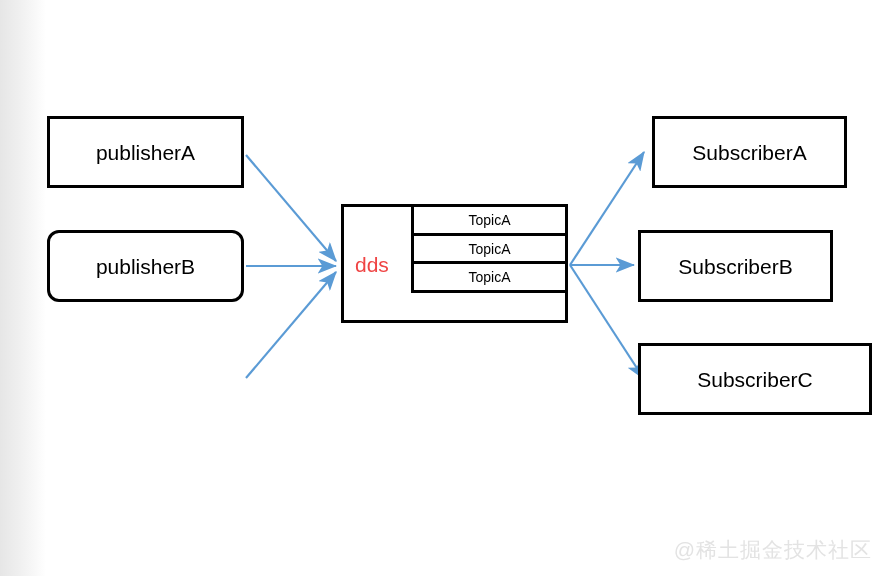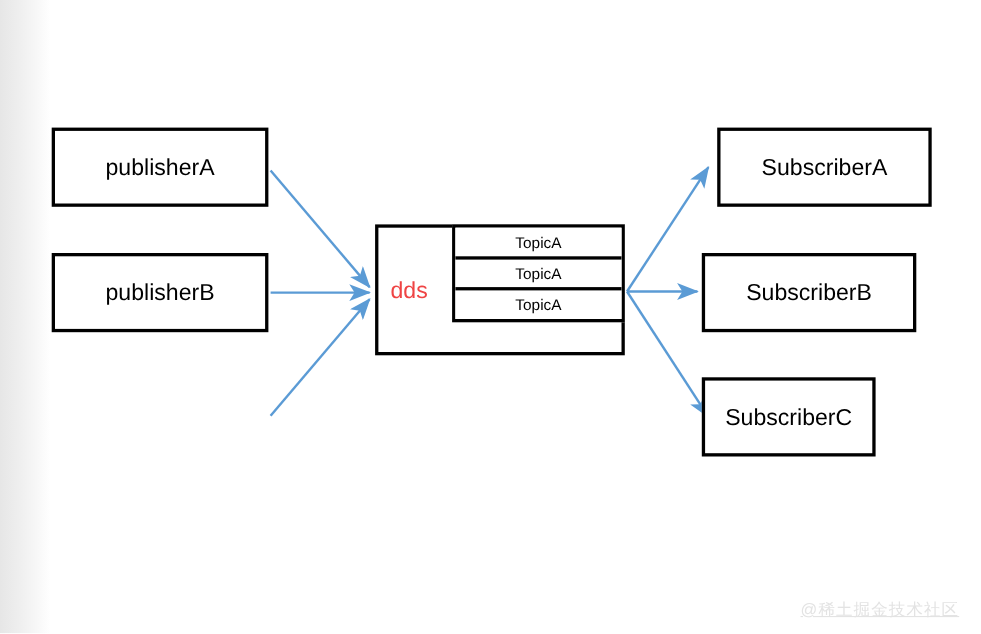--- a/index.html
+++ b/index.html
@@ -88,26 +88,25 @@
     left: 0;
     top: 0;
     width: 892px;
     height: 576px;
     pointer-events: none;
   }
   #watermark {
     position: absolute;
     right: 20px;
     bottom: 12px;
-    font-size: 15px;
+    font-size: 21px;
     color: #e3e3e3;
     letter-spacing: 1px;
     white-space: nowrap;
     user-select: none;
-    text-decoration: underline;
   }
 </style>
 </head>
 <body>
 
 <div id="canvas">
 
   <div id="left-shade"></div>
 
   <svg id="arrow-layer" viewBox="0 0 892 576" xmlns="http://www.w3.org/2000/svg">
@@ -122,21 +121,21 @@
       <line x1="246" y1="378" x2="336" y2="272"></line>
       <line x1="570" y1="265" x2="644" y2="152"></line>
       <line x1="570" y1="265" x2="634" y2="265"></line>
       <line x1="570" y1="265" x2="644" y2="379"></line>
     </g>
   </svg>
 
   <div class="node-box" style="left:47px; top:116px; width:197px; height:72px;">
     <span class="node-label">publisherA</span>
   </div>
-  <div class="node-box" style="left:47px; top:230px; width:197px; height:72px;">
+  <div class="node-box" style="left:47px; top:230px; width:197px; height:72px;border-radius:12px;">
     <span class="node-label">publisherB</span>
   </div>
 
   <div id="dds-box" style="left:341px; top:204px; width:227px; height:119px;">
     <span id="dds-label">dds</span>
   </div>
 
   <div id="topic-stack" style="left:411px; top:204px; width:157px; height:89px;">
     <div class="topic-row">
       <span class="topic-label">TopicA</span>
@@ -148,19 +147,19 @@
       <span class="topic-label">TopicA</span>
     </div>
   </div>
 
   <div class="node-box" style="left:652px; top:116px; width:195px; height:72px;">
     <span class="node-label">SubscriberA</span>
   </div>
   <div class="node-box" style="left:638px; top:230px; width:195px; height:72px;text-align:center;">
     <span class="node-label">SubscriberB</span>
   </div>
-  <div class="node-box" style="left:638px; top:343px; width:158px; height:72px;">
+  <div class="node-box" style="left:638px; top:343px; width:234px; height:72px;">
     <span class="node-label">SubscriberC</span>
   </div>
 
   <div id="watermark">@稀土掘金技术社区</div>
 
 </div>
 
 </body></html>

